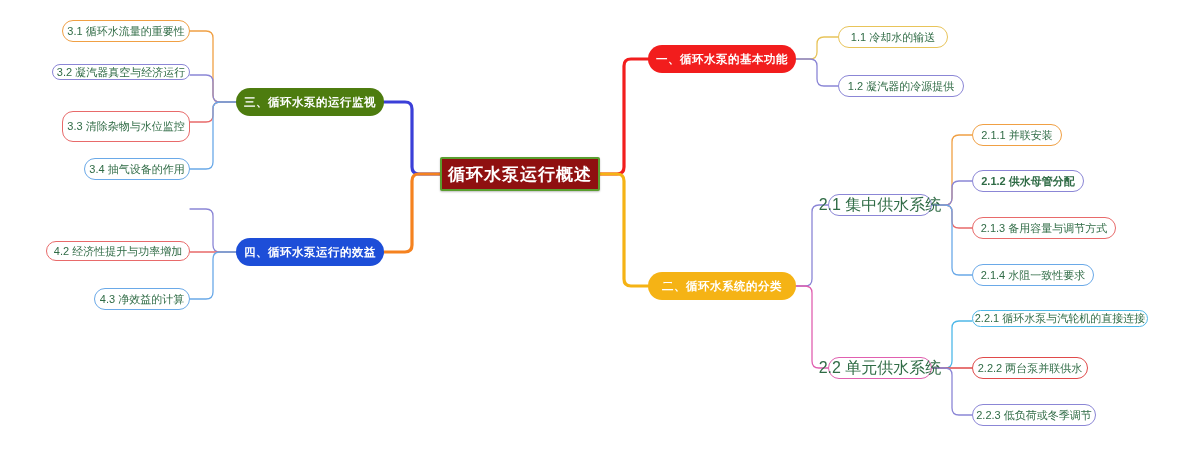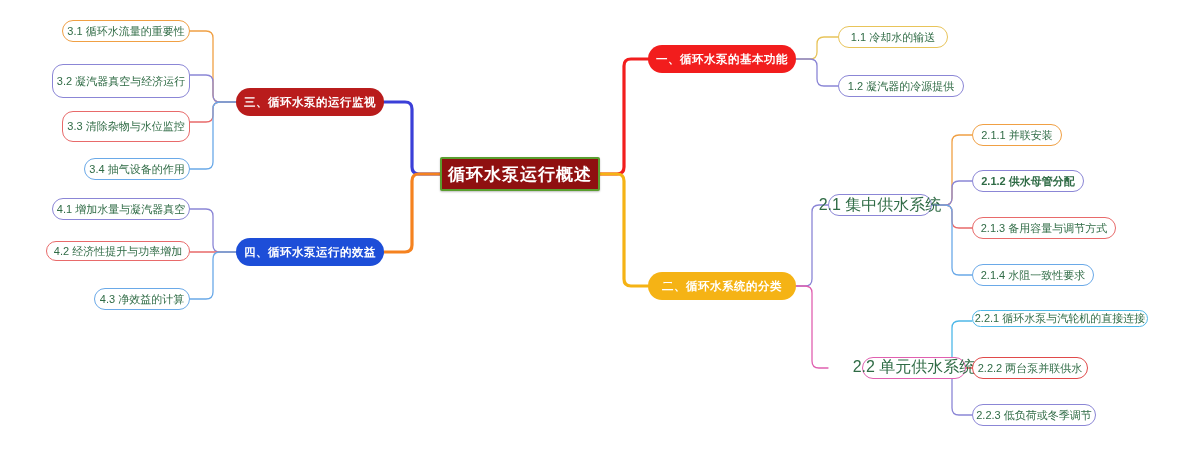--- a/index.html
+++ b/index.html
@@ -110,57 +110,54 @@
   <div class="node leaf" style="left:972px;top:170px;width:112px;height:22px;border-color:#8b86d6;font-weight:bold;">
     <span>2.1.2 供水母管分配</span>
   </div>
   <div class="node leaf" style="left:972px;top:217px;width:144px;height:22px;border-color:#e86a6a;">
     <span>2.1.3 备用容量与调节方式</span>
   </div>
   <div class="node leaf" style="left:972px;top:264px;width:122px;height:22px;border-color:#6aa9e8;">
     <span>2.1.4 水阻一致性要求</span>
   </div>
 
-  <div class="node lvl2" style="left:862px;top:357px;width:104px;height:22px;border-color:#e060b0;align-items:flex-end;">
+  <div class="node lvl2" style="left:828px;top:357px;width:104px;height:22px;border-color:#e060b0;">
     <span>2.2 单元供水系统</span>
   </div>
   <div class="node leaf" style="left:972px;top:310px;width:176px;height:17px;border-color:#4fb8e8;">
     <span>2.2.1 循环水泵与汽轮机的直接连接</span>
   </div>
   <div class="node leaf" style="left:972px;top:357px;width:116px;height:22px;border-color:#e04a4a;">
     <span>2.2.2 两台泵并联供水</span>
   </div>
   <div class="node leaf" style="left:972px;top:404px;width:124px;height:22px;border-color:#8b86d6;">
     <span>2.2.3 低负荷或冬季调节</span>
   </div>
 
-  <div class="node lvl1" style="left:236px;top:88px;width:148px;height:28px;background:#b91c1c;">
+  <div class="node lvl1" style="left:236px;top:88px;width:148px;height:28px;background:#4d7c0f;">
     <span>三、循环水泵的运行监视</span>
   </div>
 
   <div class="node leaf" style="left:62px;top:20px;width:128px;height:22px;border-color:#f0a044;">
     <span>3.1 循环水流量的重要性</span>
   </div>
-  <div class="node leaf" style="left:52px;top:64px;width:138px;height:34px;border-color:#8b86d6;">
+  <div class="node leaf" style="left:52px;top:64px;width:138px;height:16px;border-color:#8b86d6;">
     <span>3.2 凝汽器真空与经济运行</span>
   </div>
   <div class="node leaf" style="left:62px;top:111px;width:128px;height:31px;border-color:#e86a6a;">
     <span>3.3 清除杂物与水位监控</span>
   </div>
   <div class="node leaf" style="left:84px;top:158px;width:106px;height:22px;border-color:#6aa9e8;">
     <span>3.4 抽气设备的作用</span>
   </div>
 
   <div class="node lvl1" style="left:236px;top:238px;width:148px;height:28px;background:#1d4ed8;">
     <span>四、循环水泵运行的效益</span>
   </div>
 
-  <div class="node leaf" style="left:52px;top:198px;width:138px;height:22px;border-color:#8b86d6;">
-    <span>4.1 增加水量与凝汽器真空</span>
-  </div>
   <div class="node leaf" style="left:46px;top:241px;width:144px;height:20px;border-color:#e86a6a;">
     <span>4.2 经济性提升与功率增加</span>
   </div>
   <div class="node leaf" style="left:94px;top:288px;width:96px;height:22px;border-color:#6aa9e8;">
     <span>4.3 净效益的计算</span>
   </div>
 
 </div>
 
 </body></html>

